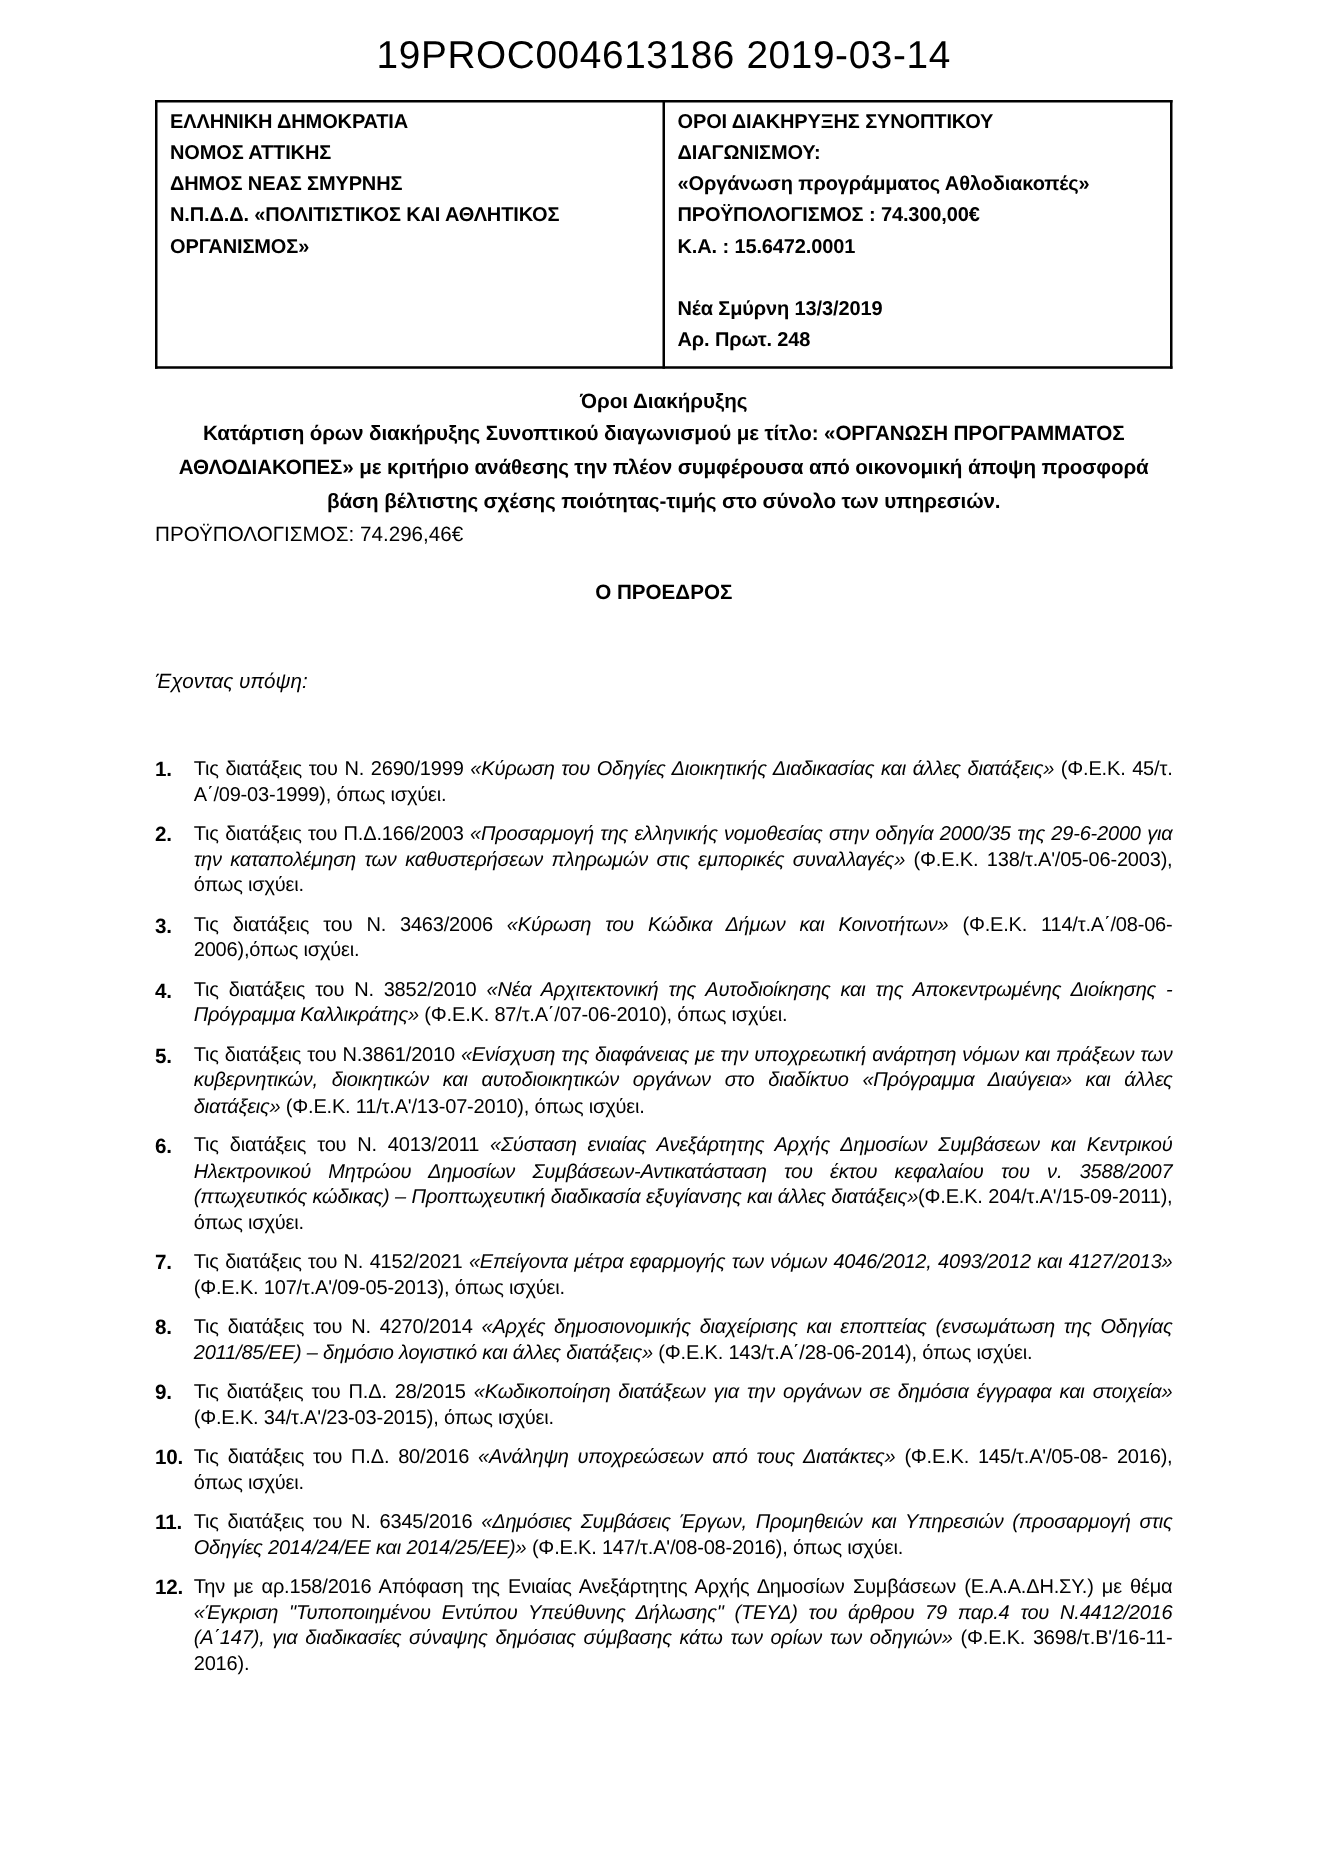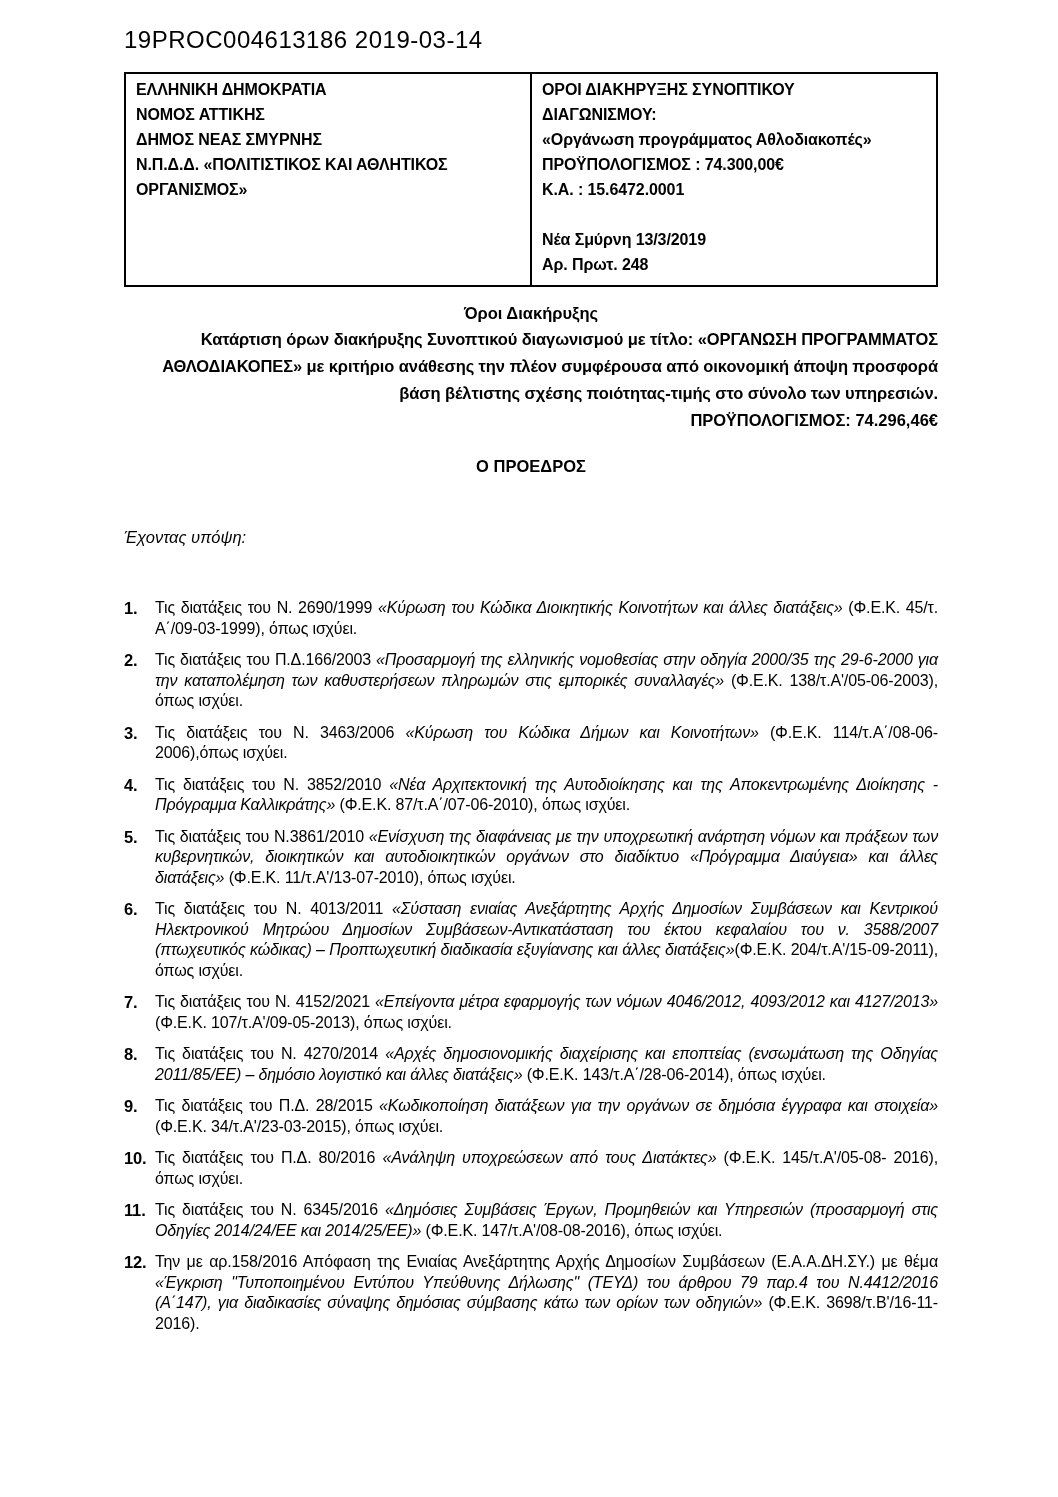--- a/index.html
+++ b/index.html
@@ -7,22 +7,22 @@
     width: 1058px;
     height: 1497px;
     box-sizing: border-box;
     padding: 24px 120px 0 124px;
     background: #ffffff;
     color: #000000;
     font-family: "Liberation Sans", sans-serif;
     overflow: hidden;
   }
   .doc-title {
-    text-align: left;
-    font-size: 24px;
+    text-align: center;
+    font-size: 31px;
     letter-spacing: 0.5px;
     margin: 2px 0 18px 0;
     font-weight: 400;
   }
   table.header-table {
     width: 100%;
     border-collapse: collapse;
     table-layout: fixed;
   }
   table.header-table td {
@@ -36,29 +36,29 @@
     letter-spacing: -0.1px;
   }
   .subject-heading {
     margin-top: 13px;
     text-align: center;
     font-weight: bold;
     font-size: 16.5px;
     line-height: 26px;
   }
   .subject-paragraph {
-    text-align: right;
+    text-align: center;
     font-weight: bold;
     font-size: 16.5px;
     line-height: 27px;
     letter-spacing: -0.1px;
   }
   .budget-line, .vat-line {
-    text-align: right;
-    font-weight: bold;
+    text-align: left;
+    font-weight: normal;
     font-size: 16.5px;
     line-height: 27px;
   }
   .president-heading {
     margin-top: 20px;
     text-align: center;
     font-weight: bold;
     font-size: 16.5px;
     line-height: 25px;
   }
@@ -118,21 +118,21 @@
   <div class="subject-paragraph">Κατάρτιση όρων διακήρυξης Συνοπτικού διαγωνισμού με τίτλο: «ΟΡΓΑΝΩΣΗ ΠΡΟΓΡΑΜΜΑΤΟΣ ΑΘΛΟΔΙΑΚΟΠΕΣ» με κριτήριο ανάθεσης την πλέον συμφέρουσα από οικονομική άποψη προσφορά βάση βέλτιστης σχέσης ποιότητας-τιμής στο σύνολο των υπηρεσιών.</div>
 
   <div class="budget-line">ΠΡΟΫΠΟΛΟΓΙΣΜΟΣ: 74.296,46€</div>
 
 
   <div class="president-heading">Ο ΠΡΟΕΔΡΟΣ</div>
 
   <div class="preamble">Έχοντας υπόψη:</div>
 
   <div class="legal-list">
-      <div class="item"><span class="num">1.</span><span>Τις διατάξεις του Ν. 2690/1999 </span><span class="it">«Κύρωση του Κώδικα Διοικητικής Κοινοτήτων και άλλες διατάξεις»</span><span> (Φ.Ε.Κ. 45/τ. Α΄/09-03-1999), όπως ισχύει.</span></div>
+      <div class="item"><span class="num">1.</span><span>Τις διατάξεις του Ν. 2690/1999 </span><span class="it">«Κύρωση του Οδηγίες Διοικητικής Διαδικασίας και άλλες διατάξεις»</span><span> (Φ.Ε.Κ. 45/τ. Α΄/09-03-1999), όπως ισχύει.</span></div>
       <div class="item"><span class="num">2.</span><span>Τις διατάξεις του Π.Δ.166/2003 </span><span class="it">«Προσαρμογή της ελληνικής νομοθεσίας στην οδηγία 2000/35 της 29-6-2000 για την καταπολέμηση των καθυστερήσεων πληρωμών στις εμπορικές συναλλαγές»</span><span> (Φ.Ε.Κ. 138/τ.Α'/05-06-2003), όπως ισχύει.</span></div>
       <div class="item"><span class="num">3.</span><span>Τις διατάξεις του Ν. 3463/2006 </span><span class="it">«Κύρωση του Κώδικα Δήμων και Κοινοτήτων»</span><span> (Φ.Ε.Κ. 114/τ.Α΄/08-06-2006),όπως ισχύει.</span></div>
       <div class="item"><span class="num">4.</span><span>Τις διατάξεις του Ν. 3852/2010 </span><span class="it">«Νέα Αρχιτεκτονική της Αυτοδιοίκησης και της Αποκεντρωμένης Διοίκησης - Πρόγραμμα Καλλικράτης»</span><span> (Φ.Ε.Κ. 87/τ.Α΄/07-06-2010), όπως ισχύει.</span></div>
       <div class="item"><span class="num">5.</span><span>Τις διατάξεις του Ν.3861/2010 </span><span class="it">«Ενίσχυση της διαφάνειας με την υποχρεωτική ανάρτηση νόμων και πράξεων των κυβερνητικών, διοικητικών και αυτοδιοικητικών οργάνων στο διαδίκτυο «Πρόγραμμα Διαύγεια» και άλλες διατάξεις»</span><span> (Φ.Ε.Κ. 11/τ.Α'/13-07-2010), όπως ισχύει.</span></div>
       <div class="item"><span class="num">6.</span><span>Τις διατάξεις του Ν. 4013/2011 </span><span class="it">«Σύσταση ενιαίας Ανεξάρτητης Αρχής Δημοσίων Συμβάσεων και Κεντρικού Ηλεκτρονικού Μητρώου Δημοσίων Συμβάσεων-Αντικατάσταση του έκτου κεφαλαίου του ν. 3588/2007 (πτωχευτικός κώδικας) – Προπτωχευτική διαδικασία εξυγίανσης και άλλες διατάξεις»</span><span>(Φ.Ε.Κ. 204/τ.Α'/15-09-2011), όπως ισχύει.</span></div>
       <div class="item"><span class="num">7.</span><span>Τις διατάξεις του Ν. 4152/2021 </span><span class="it">«Επείγοντα μέτρα εφαρμογής των νόμων 4046/2012, 4093/2012 και 4127/2013»</span><span> (Φ.Ε.Κ. 107/τ.Α'/09-05-2013), όπως ισχύει.</span></div>
       <div class="item"><span class="num">8.</span><span>Τις διατάξεις του Ν. 4270/2014 </span><span class="it">«Αρχές δημοσιονομικής διαχείρισης και εποπτείας (ενσωμάτωση της Οδηγίας 2011/85/ΕΕ) – δημόσιο λογιστικό και άλλες διατάξεις»</span><span> (Φ.Ε.Κ. 143/τ.Α΄/28-06-2014), όπως ισχύει.</span></div>
       <div class="item"><span class="num">9.</span><span>Τις διατάξεις του Π.Δ. 28/2015 </span><span class="it">«Κωδικοποίηση διατάξεων για την οργάνων σε δημόσια έγγραφα και στοιχεία»</span><span> (Φ.Ε.Κ. 34/τ.Α'/23-03-2015), όπως ισχύει.</span></div>
       <div class="item"><span class="num">10.</span><span>Τις διατάξεις του Π.Δ. 80/2016 </span><span class="it">«Ανάληψη υποχρεώσεων από τους Διατάκτες»</span><span> (Φ.Ε.Κ. 145/τ.Α'/05-08- 2016), όπως ισχύει.</span></div>
       <div class="item"><span class="num">11.</span><span>Τις διατάξεις του Ν. 6345/2016 </span><span class="it">«Δημόσιες Συμβάσεις Έργων, Προμηθειών και Υπηρεσιών (προσαρμογή στις Οδηγίες 2014/24/ΕΕ και 2014/25/ΕΕ)»</span><span> (Φ.Ε.Κ. 147/τ.Α'/08-08-2016), όπως ισχύει.</span></div>

